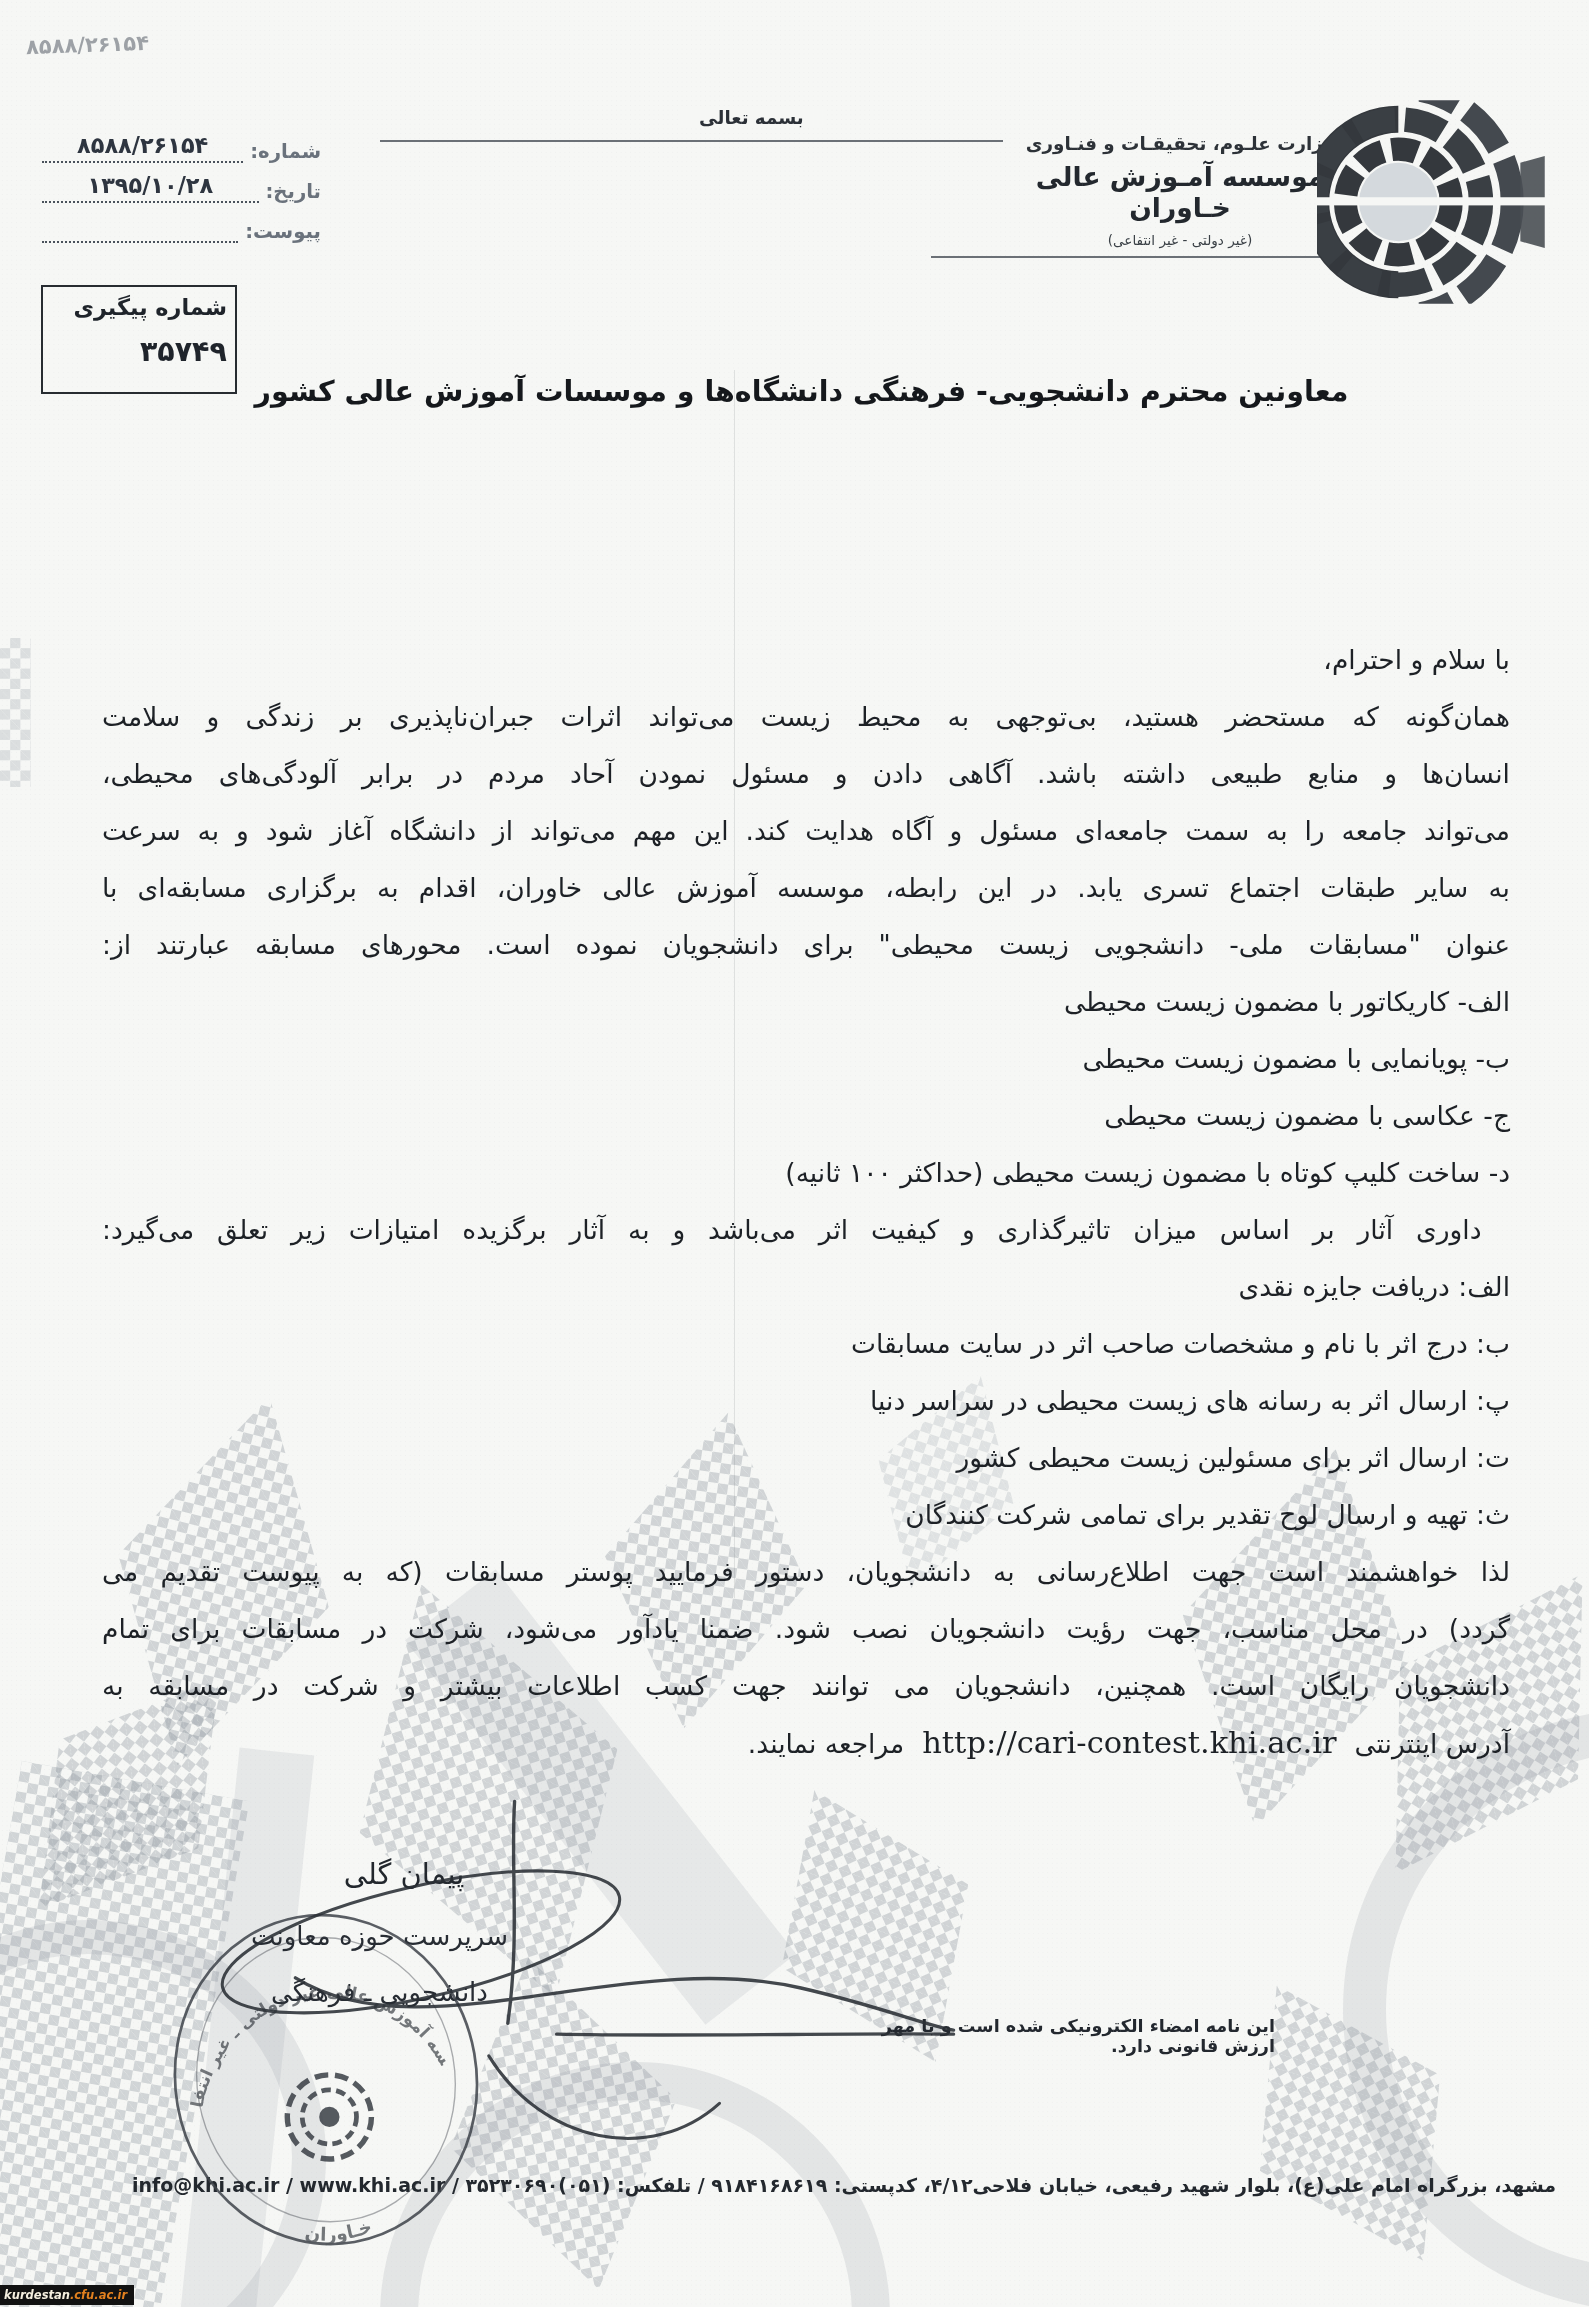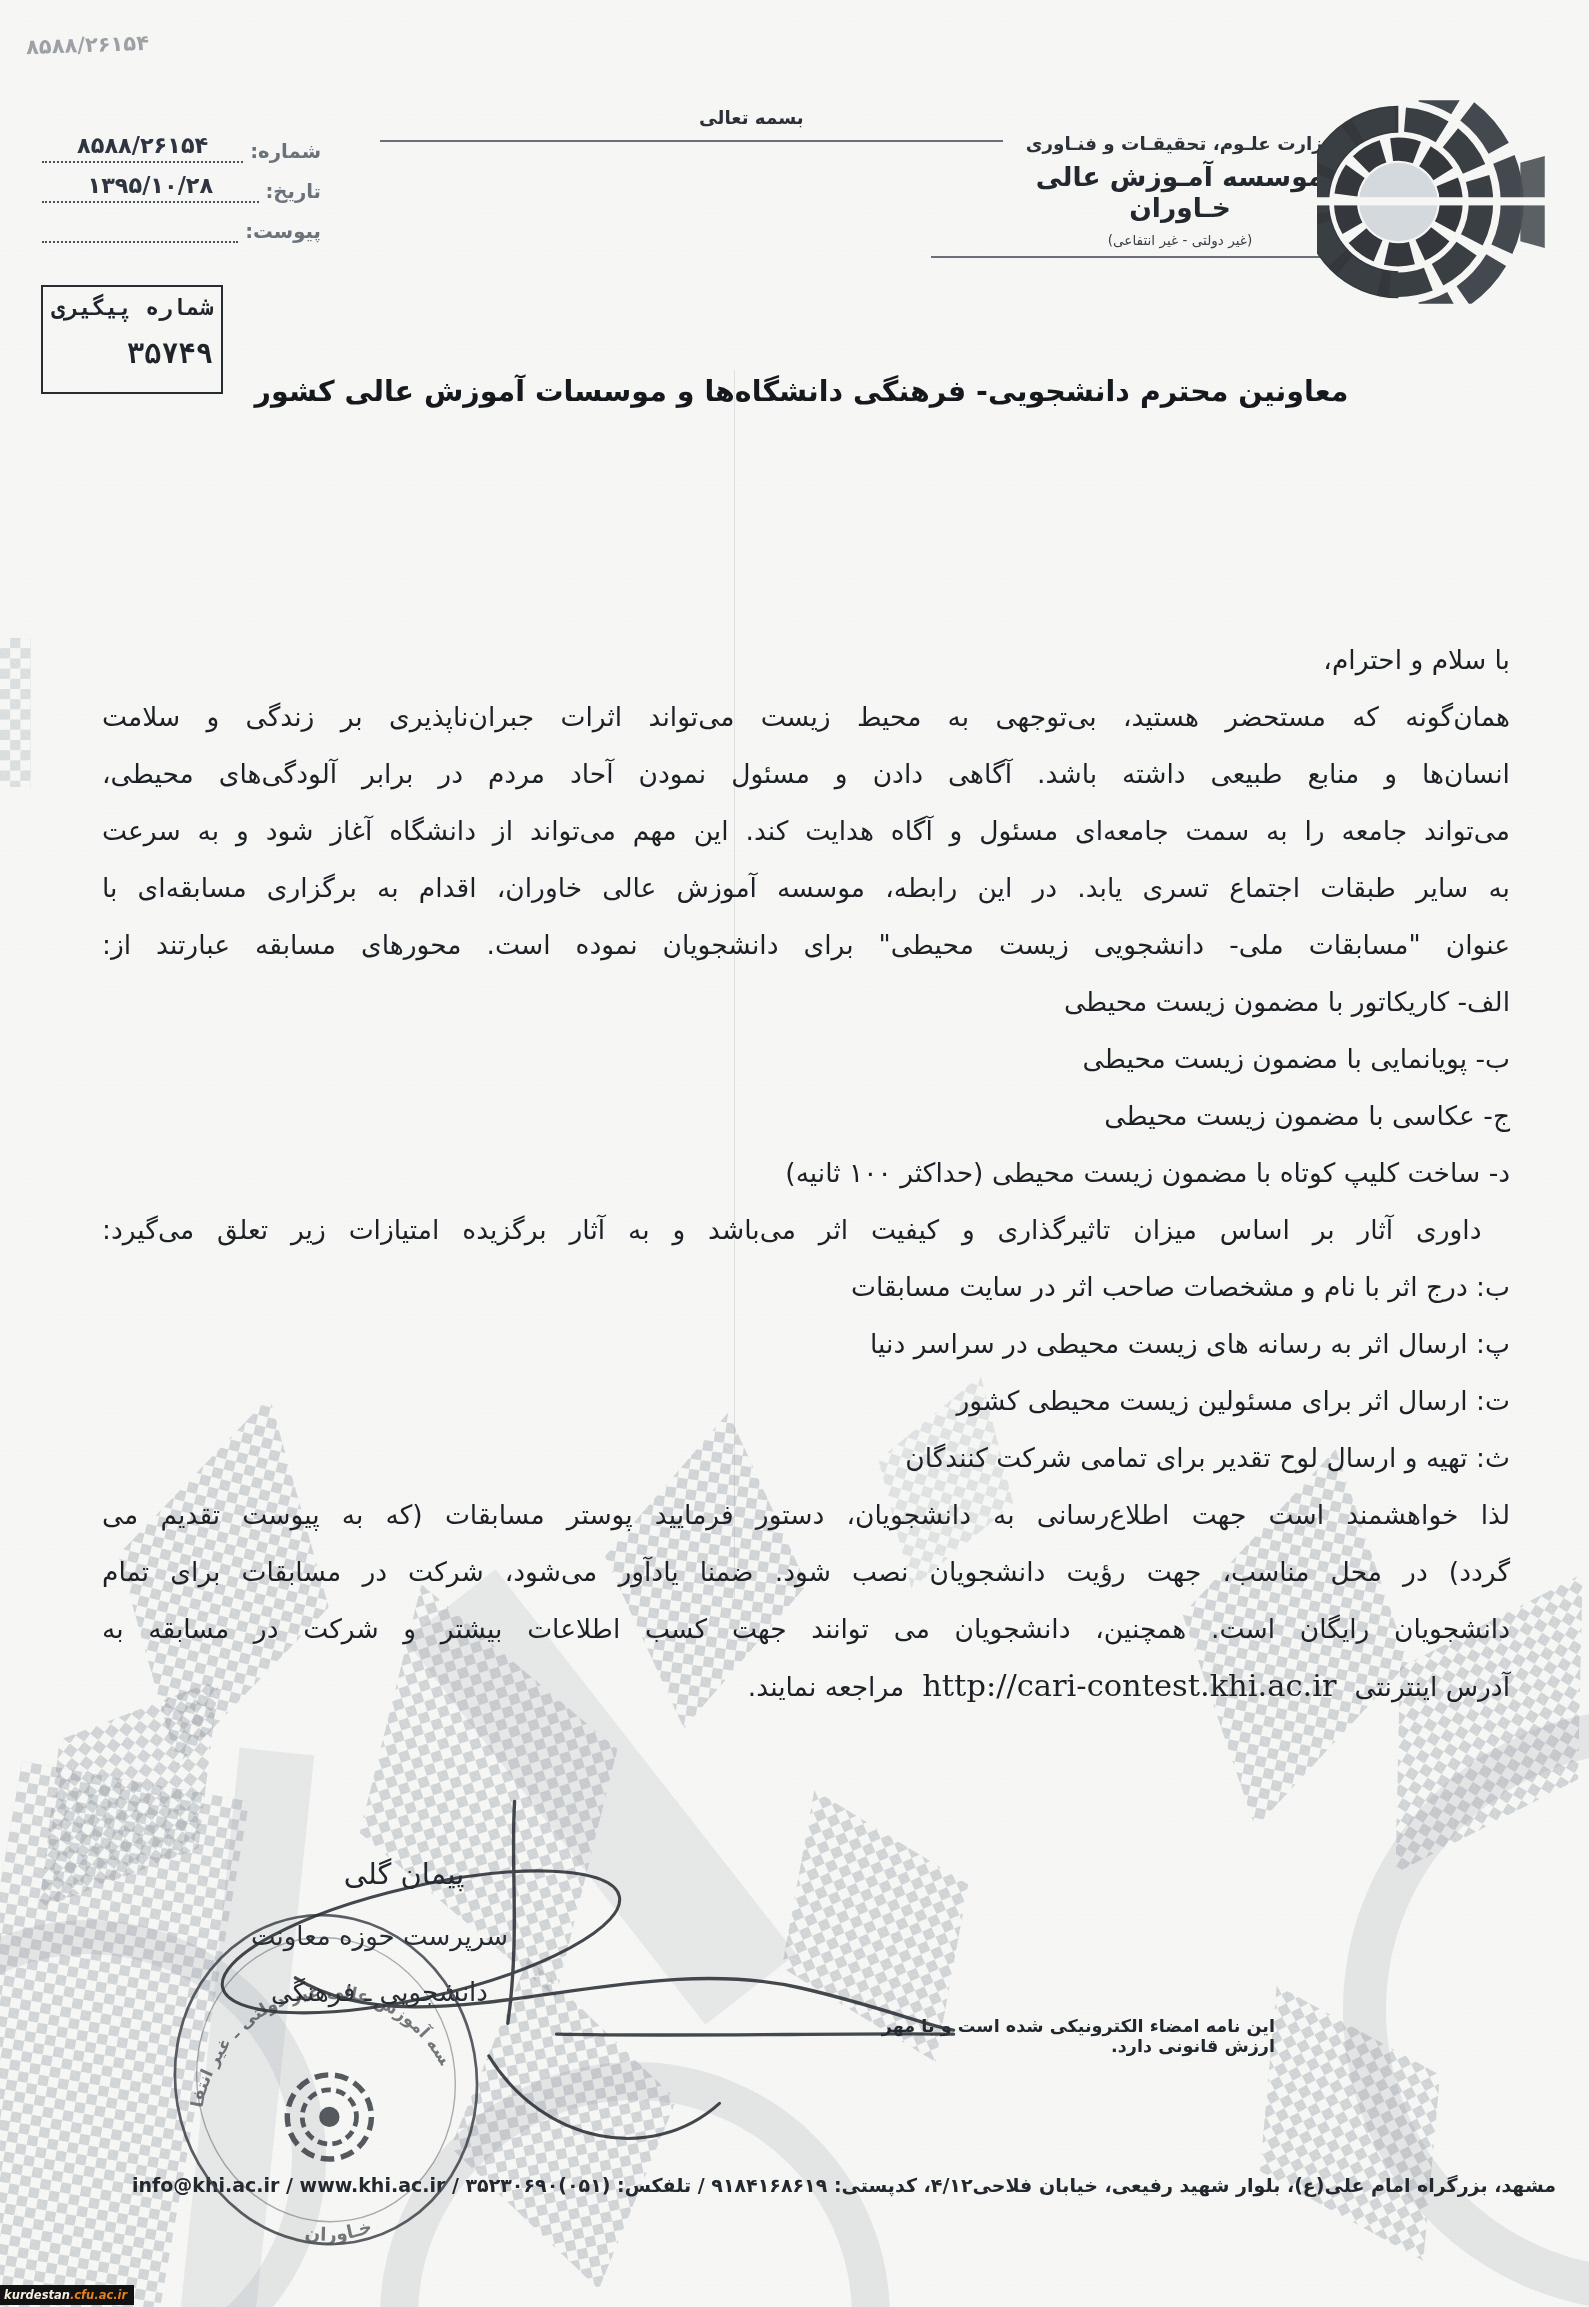--- a/index.html
+++ b/index.html
@@ -35,21 +35,21 @@
   .lh-institute{font-size:26.5px;font-weight:bold;color:#23282e;margin-top:6.8px;}
   .lh-sub{font-size:13.6px;color:#3a4046;margin-top:9.5px;}
   .logo{position:absolute;left:1317px;top:100px;z-index:2;}
   
   .ref{position:absolute;left:42px;top:123px;width:279px;direction:rtl;z-index:2;}
   .ref-row{display:flex;align-items:flex-end;height:40px;}
   .ref-label{font-size:19.7px;font-weight:bold;color:#6a727c;padding-left:6.8px;white-space:nowrap;}
   .ref-line{flex:1;border-bottom:2px dotted #4a525c;text-align:center;}
   .ref-value{display:inline-block;font-size:22.4px;font-weight:bold;color:#2e3540;transform:translateY(-2.7px);white-space:nowrap;}
   
-  .tracking{position:absolute;left:41px;top:285px;width:182px;height:109px;border:2.7px solid #272c31;direction:rtl;padding:6.8px 8.1px;box-sizing:border-box;z-index:2;font-family:Liberation Mono, monospace;}
+  .tracking{position:absolute;left:41px;top:285px;width:196px;height:109px;border:2.7px solid #272c31;direction:rtl;padding:6.8px 8.1px;box-sizing:border-box;z-index:2;}
   .tracking-label{font-size:22.4px;font-weight:bold;color:#1f242b;text-align:right;}
   .tracking-value{font-size:28.5px;font-weight:bold;color:#1f242b;text-align:right;margin-top:15px;letter-spacing:2.7px;}
   
   .recipient{position:absolute;left:0;top:375px;width:1589px;text-align:center;direction:rtl;font-size:28.5px;font-weight:bold;color:#15181c;z-index:2;padding-left:7px;}
   .body{position:absolute;left:102px;top:631px;width:1408px;direction:rtl;z-index:2;font-size:26.5px;color:#1d2126;}
   .bl{height:57px;line-height:57px;white-space:nowrap;text-align:right;}
   .bl.j{white-space:normal;text-align:justify;text-align-last:justify;}
   .bl.ind{padding-right:28.5px;}
   .closing .url{font-family:"DejaVu Serif",serif;font-size:30.5px;font-weight:normal;direction:ltr;unicode-bidi:embed;padding:0 9.5px;}
   
@@ -144,20 +144,21 @@
     <div class="bl j">همان‌گونه که مستحضر هستید، بی‌توجهی به محیط زیست می‌تواند اثرات جبران‌ناپذیری بر زندگی و سلامت</div>
     <div class="bl j">انسان‌ها و منابع طبیعی داشته باشد. آگاهی دادن و مسئول نمودن آحاد مردم در برابر آلودگی‌های محیطی،</div>
     <div class="bl j">می‌تواند جامعه را به سمت جامعه‌ای مسئول و آگاه هدایت کند. این مهم می‌تواند از دانشگاه آغاز شود و به سرعت</div>
     <div class="bl j">به سایر طبقات اجتماع تسری یابد. در این رابطه، موسسه آموزش عالی خاوران، اقدام به برگزاری مسابقه‌ای با</div>
     <div class="bl j">عنوان "مسابقات ملی- دانشجویی زیست محیطی" برای دانشجویان نموده است. محورهای مسابقه عبارتند از:</div>
     <div class="bl">الف- کاریکاتور با مضمون زیست محیطی</div>
     <div class="bl">ب- پویانمایی با مضمون زیست محیطی</div>
     <div class="bl">ج- عکاسی با مضمون زیست محیطی</div>
     <div class="bl">د- ساخت کلیپ کوتاه با مضمون زیست محیطی (حداکثر ۱۰۰ ثانیه)</div>
     <div class="bl j ind">داوری آثار بر اساس میزان تاثیرگذاری و کیفیت اثر می‌باشد و به آثار برگزیده امتیازات زیر تعلق می‌گیرد:</div>
+    <div class="bl">الف: دریافت جایزه نقدی</div>
     <div class="bl">ب: درج اثر با نام و مشخصات صاحب اثر در سایت مسابقات</div>
     <div class="bl">پ: ارسال اثر به رسانه های زیست محیطی در سراسر دنیا</div>
     <div class="bl">ت: ارسال اثر برای مسئولین زیست محیطی کشور</div>
     <div class="bl">ث: تهیه و ارسال لوح تقدیر برای تمامی شرکت کنندگان</div>
     <div class="bl j">لذا خواهشمند است جهت اطلاع‌رسانی به دانشجویان، دستور فرمایید پوستر مسابقات (که به پیوست تقدیم می</div>
     <div class="bl j">گردد) در محل مناسب، جهت رؤیت دانشجویان نصب شود. ضمنا یادآور می‌شود، شرکت در مسابقات برای تمام</div>
     <div class="bl j">دانشجویان رایگان است. همچنین، دانشجویان می توانند جهت کسب اطلاعات بیشتر و شرکت در مسابقه به</div>
     <div class="bl closing">
       <span>آدرس اینترنتی</span>
       <span class="url">http://cari-contest.khi.ac.ir</span>

